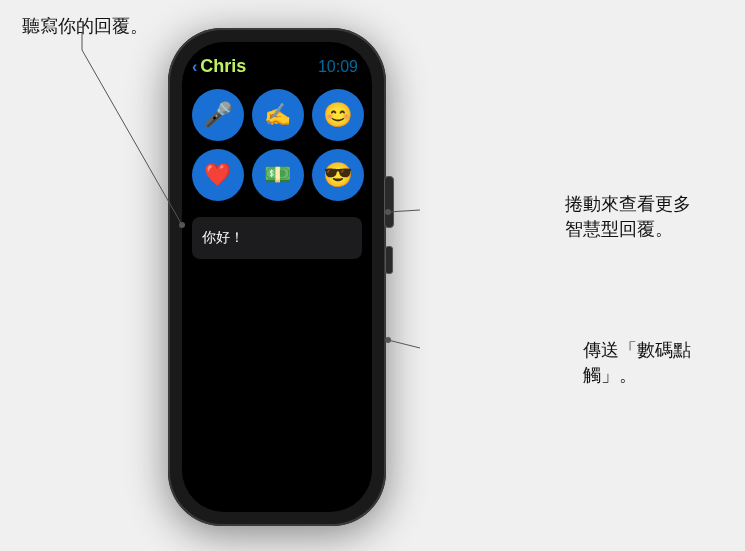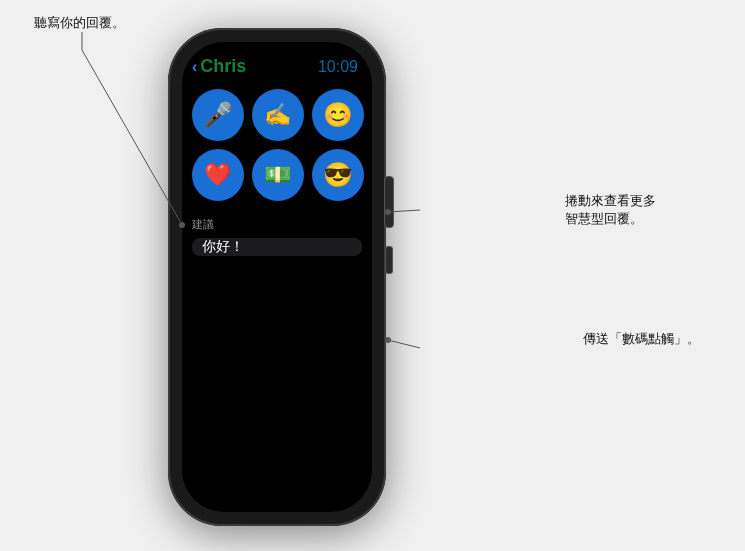--- a/index.html
+++ b/index.html
@@ -12,25 +12,24 @@
       position: relative;
       overflow: hidden;
       display: flex;
       align-items: center;
       justify-content: center;
     }
 
     
     .annotation {
       position: absolute;
-      font-size: 13px;
+      font-size: 18px;
       color: #111;
       line-height: 1.4;
       white-space: nowrap;
-      margin-left: 12px;
     }
 
     
     .watch-shell {
       position: absolute;
       left: 168px;
       top: 28px;
       width: 218px;
       height: 498px;
       background: #1a1a1a;
@@ -103,21 +102,21 @@
 
     .back-chevron {
       font-size: 16px;
       color: #3a7fd4;
       margin-right: 1px;
     }
 
     .contact-name {
       font-size: 18px;
       font-weight: 700;
-      color: #15803d;
+      color: #bef264;
     }
 
     .time-display {
       font-size: 16px;
       font-weight: 500;
       color: #0369a1;
     }
 
     
     .buttons-grid {
@@ -153,30 +152,30 @@
 
     .suggestions-label {
       font-size: 11px;
       color: #888;
       margin-bottom: 6px;
     }
 
     .suggestion-item {
       background: #1c1c1e;
       border-radius: 8px;
-      padding: 0 10px;
+      padding: 12px 10px;
       color: #fff;
       font-size: 14px;
       font-weight: 500;
     }
 
     
     .ann1 { top: 14px; left: 22px; }
     .ann2 { top: 192px; right: 50px; text-align: left; white-space: normal; width: 130px; }
-    .ann3 { top: 330px; right: 42px; white-space: normal; width: 120px; }
+    .ann3 { top: 338px; right: 42px; white-space: normal; width: 120px; }
   </style>
 </head>
 <body>
 
 <div class="annotation ann1">
   <span>聽寫你的回覆。</span>
 </div>
 
 <svg style="position:absolute;top:0;left:0;width:745px;height:551px;pointer-events:none;z-index:10;">
 
@@ -218,19 +217,18 @@
       <div class="buttons-grid">
         <button class="action-btn" title="dictate">🎤</button>
         <button class="action-btn" title="handwrite" style="font-size:22px;">✍️</button>
         <button class="action-btn" title="emoji">😊</button>
         <button class="action-btn" title="digital-touch" style="font-size:22px;">❤️</button>
         <button class="action-btn" title="money" style="font-size:22px;">💵</button>
         <button class="action-btn" title="memoji">😎</button>
       </div>
 
       <div class="bottom-section">
-        <div class="suggestions-label">建議</div>
         <div class="suggestion-item">你好！</div>
       </div>
 
     </div>
   </div>
 </div>
 
 </body></html>

